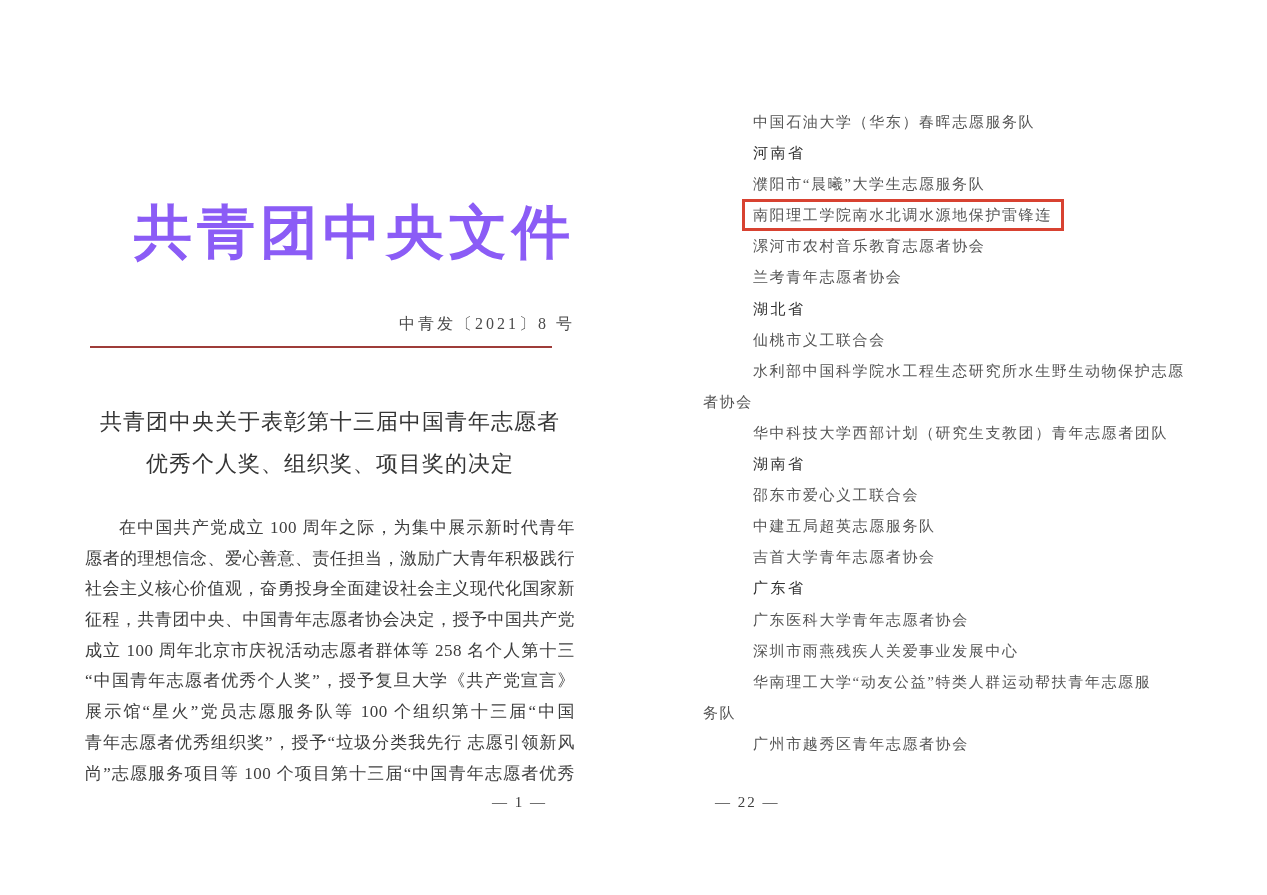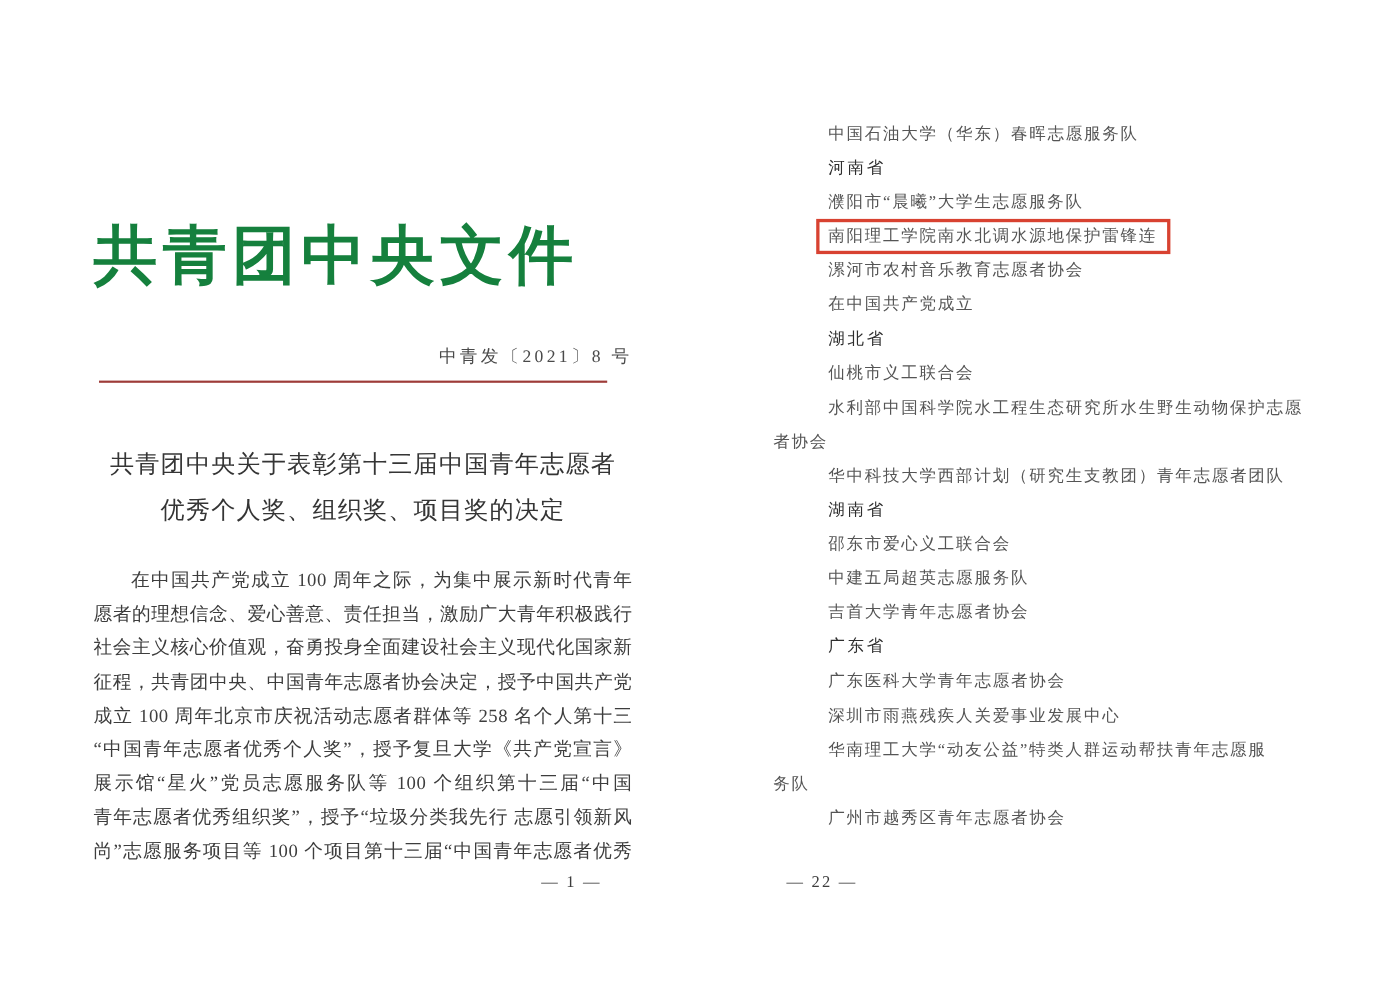--- a/index.html
+++ b/index.html
@@ -7,22 +7,22 @@
     width:1267px;height:895px;position:relative;overflow:hidden;
     background:#ffffff;
     font-family:"Liberation Serif","DejaVu Serif",serif;
   }
   .page{position:absolute;top:0;height:895px;}
   .page-left{left:85px;width:490px;}
   .page-right{left:703px;width:482px;}
 
   .letterhead{
     position:absolute;top:194px;left:0;width:100%;
-    text-align:left;font-size:58px;font-weight:bold;
-    color:#15803d;letter-spacing:5px;white-space:nowrap;
+    text-align:right;font-size:58px;font-weight:bold;
+    color:#8b5cf6;letter-spacing:5px;white-space:nowrap;
   }
   .doc-number{
     position:absolute;top:314px;left:0;width:100%;
     text-align:right;font-size:16px;color:#4a4a4a;letter-spacing:3px;
   }
   .red-rule{
     position:absolute;top:346px;left:5px;width:462px;height:2px;
     background:#9e3c39;
   }
   .doc-title{
@@ -83,21 +83,21 @@
   <div class="footer footer-left">— 1 —</div>
 </div>
 
 <div class="page page-right">
   <div class="org-list">
     <div class="org-line">中国石油大学（华东）春晖志愿服务队</div>
     <div class="org-line province">河南省</div>
     <div class="org-line">濮阳市“晨曦”大学生志愿服务队</div>
     <div class="org-line highlighted"><span>南阳理工学院南水北调水源地保护雷锋连</span></div>
     <div class="org-line">漯河市农村音乐教育志愿者协会</div>
-    <div class="org-line">在中国共产党成立</div>
+    <div class="org-line">兰考青年志愿者协会</div>
     <div class="org-line province">湖北省</div>
     <div class="org-line">仙桃市义工联合会</div>
     <div class="org-line">水利部中国科学院水工程生态研究所水生野生动物保护志愿</div>
     <div class="org-line continuation">者协会</div>
     <div class="org-line">华中科技大学西部计划（研究生支教团）青年志愿者团队</div>
     <div class="org-line province">湖南省</div>
     <div class="org-line">邵东市爱心义工联合会</div>
     <div class="org-line">中建五局超英志愿服务队</div>
     <div class="org-line">吉首大学青年志愿者协会</div>
     <div class="org-line province">广东省</div>

